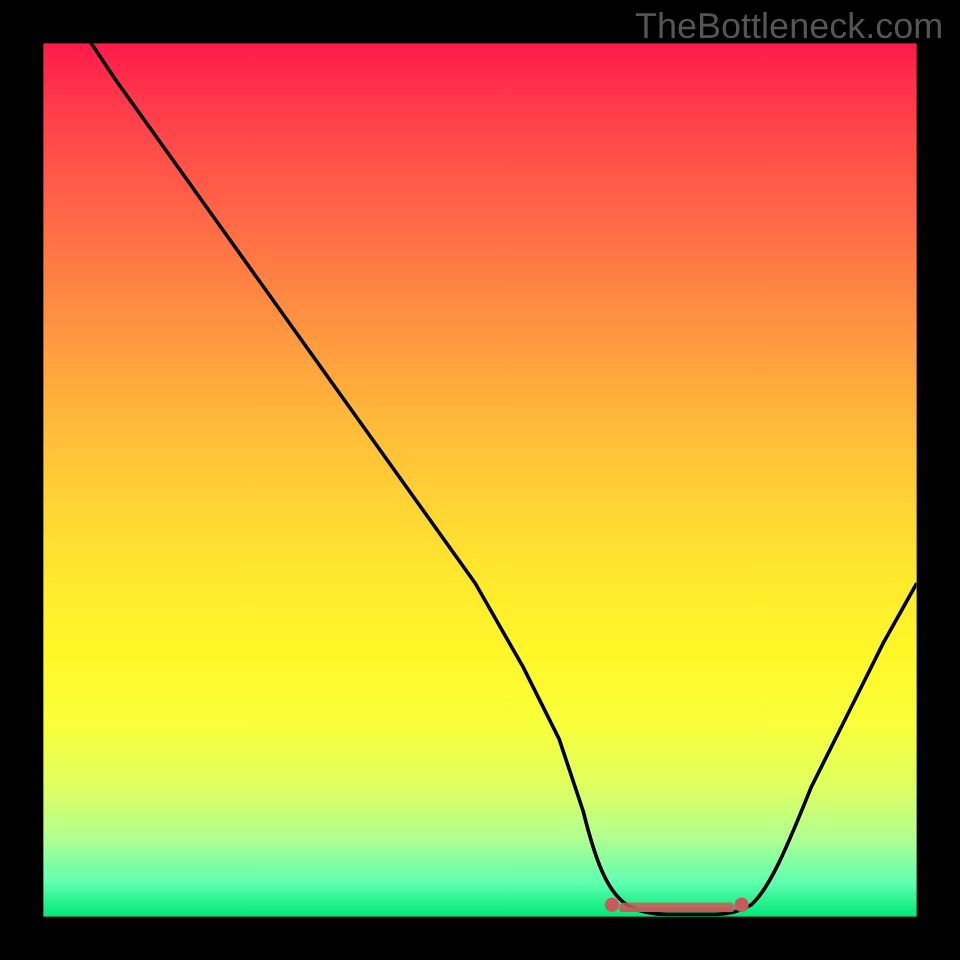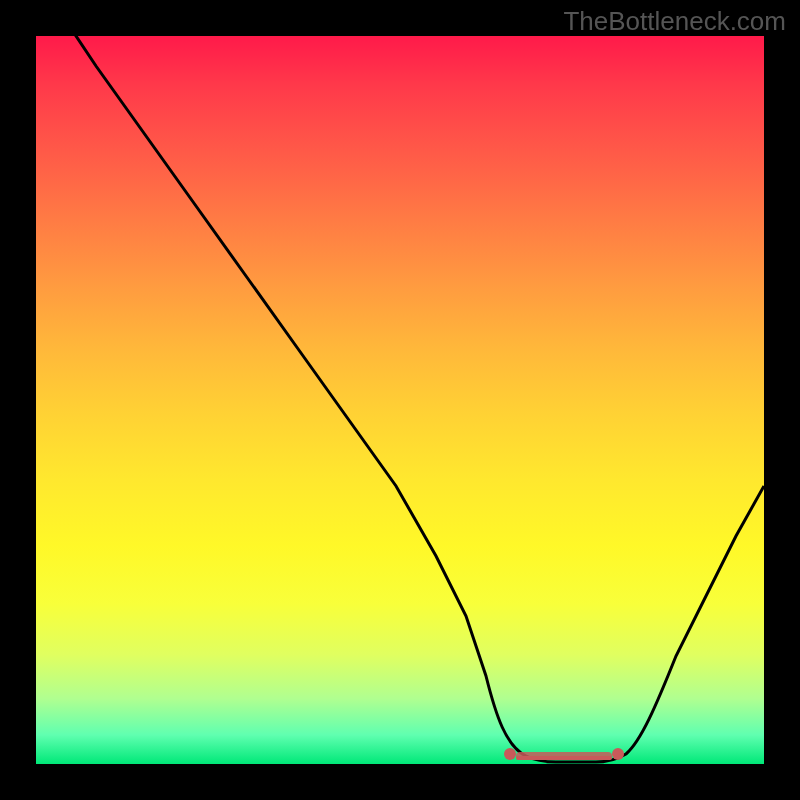--- a/index.html
+++ b/index.html
@@ -8,21 +8,21 @@
     height: 800px;
     background: #000;
     position: relative;
     font-family: Arial, sans-serif;
   }
   .watermark {
     position: absolute;
     top: 6px;
     right: 14px;
     color: #555;
-    font-size: 26px;
+    font-size: 30px;
     font-weight: 500;
     z-index: 10;
   }
   .plot-area {
     position: absolute;
     left: 36px;
     top: 36px;
     width: 728px;
     height: 728px;
     overflow: hidden;

